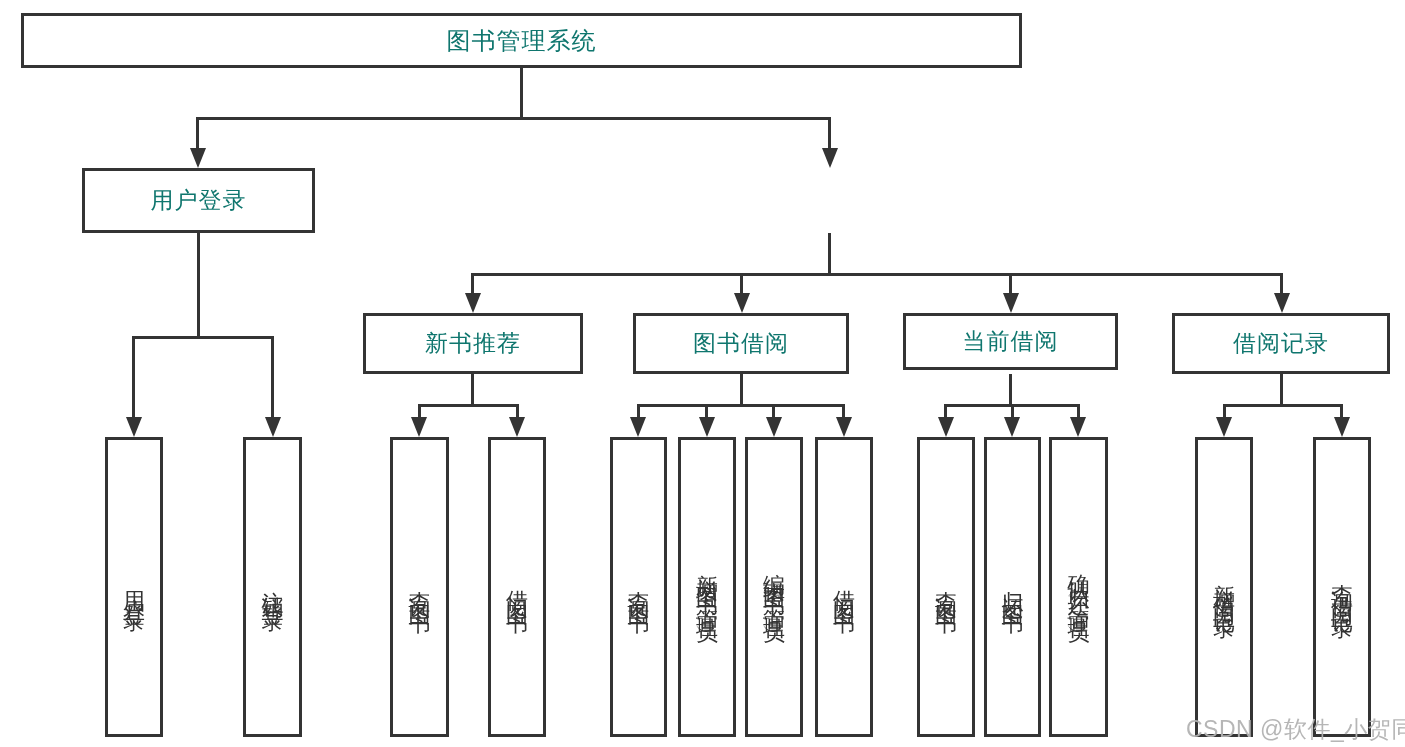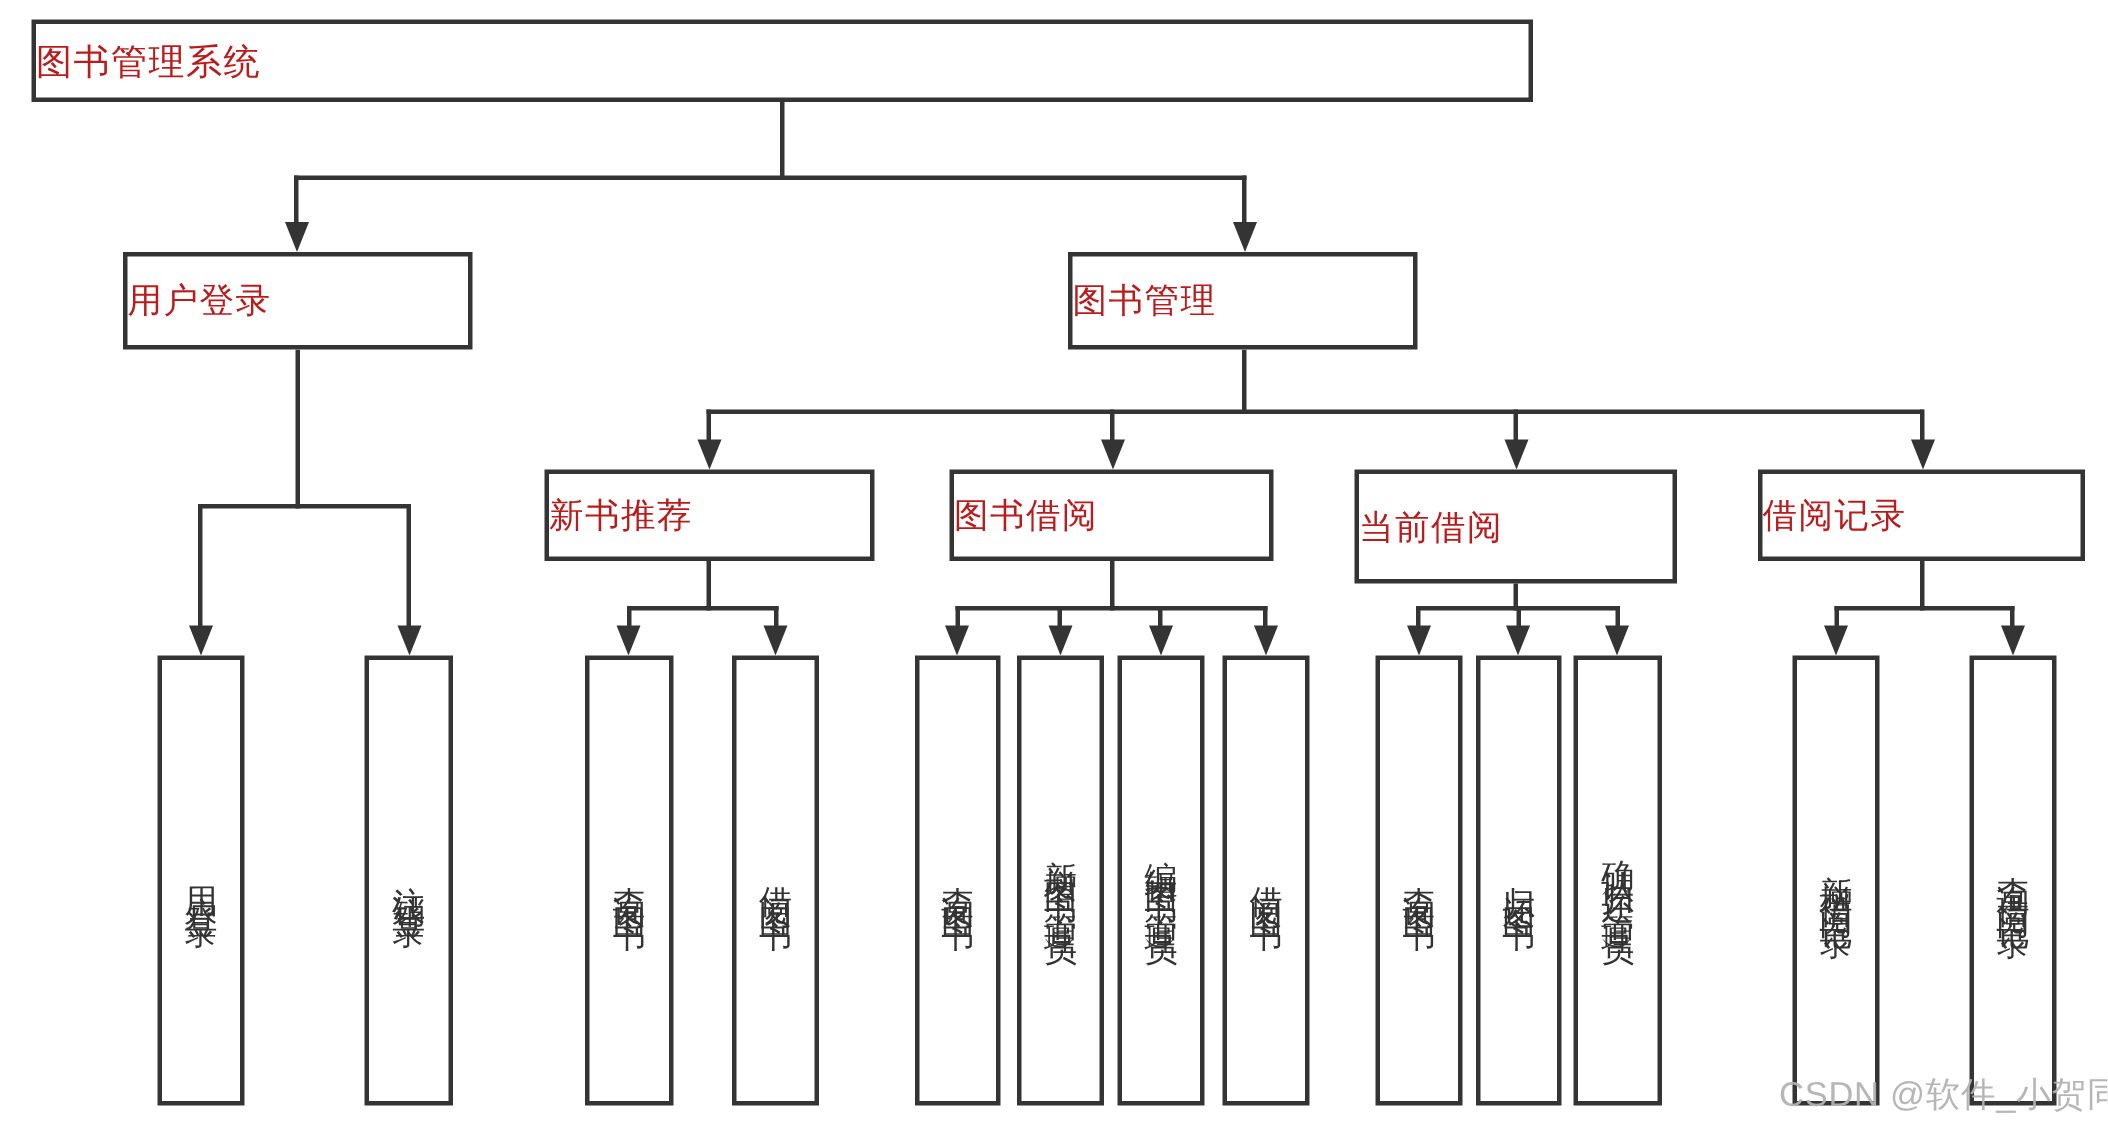--- a/index.html
+++ b/index.html
@@ -8,22 +8,22 @@
     width:1405px;height:747px;
     background:#ffffff;
     font-family:"Liberation Sans", sans-serif;
     overflow:hidden;
   }
   .box{
     position:absolute;
     box-sizing:border-box;
     border:3px solid #343434;
     background:#ffffff;
-    display:flex;align-items:center;
-    color:#b91c1c;
+    display:flex;align-items:center;justify-content:center;
+    color:#0f766e;
     font-size:23px;
     letter-spacing:1px;
     z-index:2;
   }
   .vbox{
     position:absolute;
     box-sizing:border-box;
     border:3px solid #343434;
     background:#ffffff;
     display:flex;align-items:center;justify-content:center;
@@ -123,31 +123,28 @@
   <div class="vline" style="left:1340px;top:404px;width:3px;height:16px;"></div>
   <div class="arrow" style="left:1334px;top:417px;"></div>
 
   <div class="box" style="left:21px;top:13px;width:1001px;height:55px;font-size:24px;">
     <span>图书管理系统</span>
   </div>
 
   <div class="box" style="left:82px;top:168px;width:233px;height:65px;">
     <span>用户登录</span>
   </div>
-  <div class="box" style="left:712px;top:168px;width:233px;height:65px;">
-    <span>图书管理</span>
-  </div>
 
   <div class="box" style="left:363px;top:313px;width:220px;height:61px;">
     <span>新书推荐</span>
   </div>
   <div class="box" style="left:633px;top:313px;width:216px;height:61px;">
     <span>图书借阅</span>
   </div>
-  <div class="box" style="left:903px;top:313px;width:215px;height:76px;">
+  <div class="box" style="left:903px;top:313px;width:215px;height:57px;">
     <span>当前借阅</span>
   </div>
   <div class="box" style="left:1172px;top:313px;width:218px;height:61px;font-family:Liberation Mono, monospace;">
     <span>借阅记录</span>
   </div>
 
   <div class="vbox" style="left:105px;top:437px;width:58px;height:300px;">
     <span class="vtext">用户登录</span>
   </div>
   <div class="vbox" style="left:243px;top:437px;width:59px;height:300px;">

